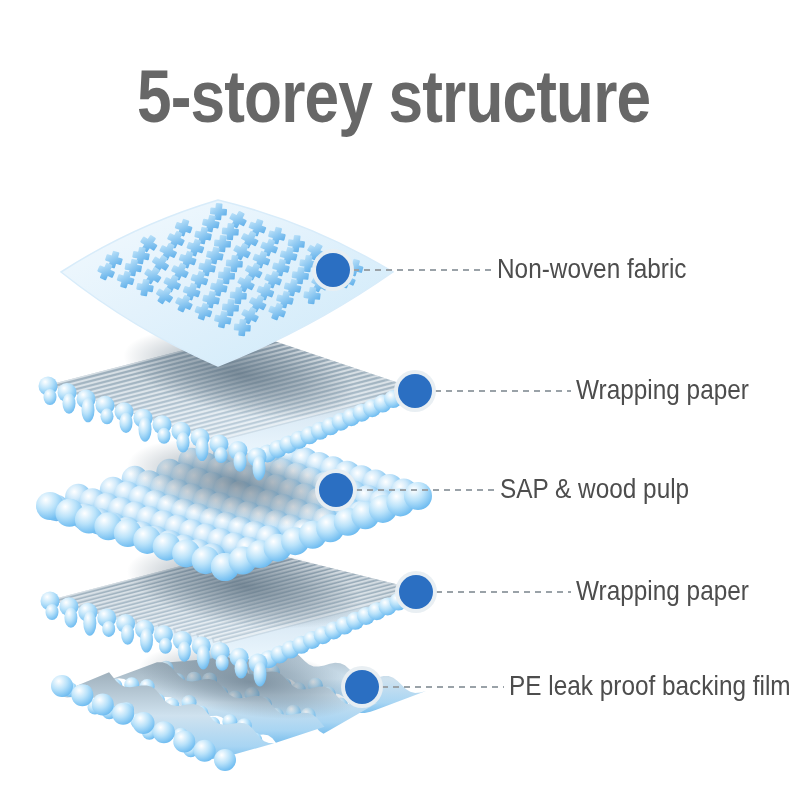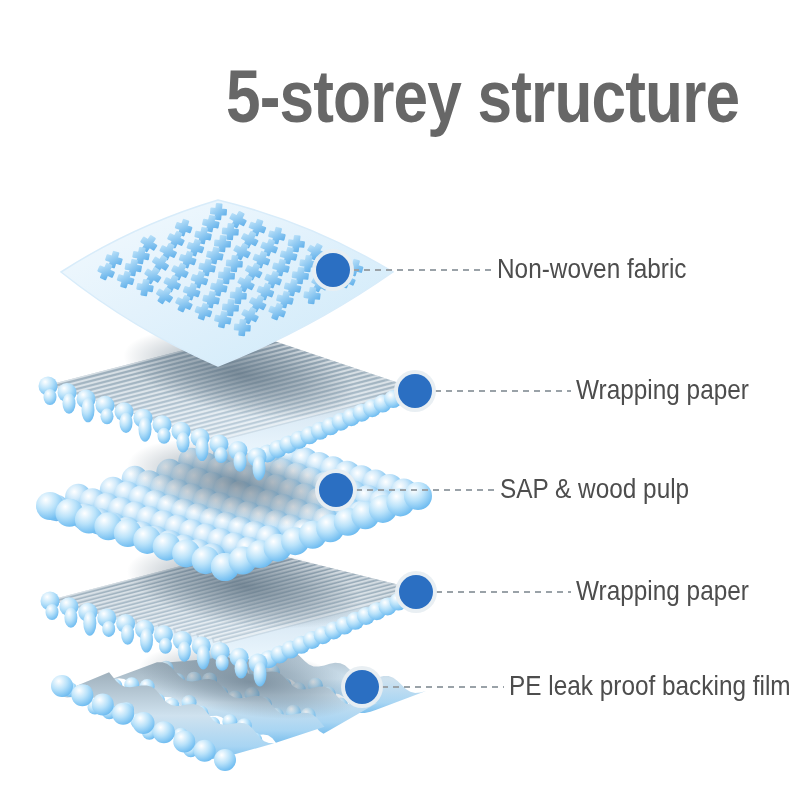--- a/index.html
+++ b/index.html
@@ -1,19 +1,19 @@
 <!DOCTYPE html>
 <html style="--title-text: #676767; --label-text: #4d4d4d; --marker-blue: #2b6fc2; --marker-ring: #e8eef2; --leader-dash: #9aa2a8; --sheet-light: #e8f4fd; --sheet-mid: #cfe9f9; --cross-blue: #5fb0ea; --bump-blue: #59b1ee; --ball-blue: #57a8e7; --face-gray: #8d9dab; --shadow-gray: #5f7383;"><head>
 <meta charset="utf-8">
 <style>
   html,body{margin:0;padding:0;background:#ffffff;}
   body{width:800px;height:800px;overflow:hidden;position:relative;
        font-family:"Liberation Sans", sans-serif;}
   .stage{position:absolute;left:0;top:0;width:800px;height:800px;}
-  .title{position:absolute;left:0;right:12px;top:54px;text-align:right;}
+  .title{position:absolute;left:0;right:12px;top:54px;text-align:center;}
   .title span{display:inline-block;font-size:74px;font-weight:bold;
       color:var(--title-text,#676767);letter-spacing:-1px;
       transform:scaleX(0.84);transform-origin:center;white-space:nowrap;}
   .callout-label{position:absolute;font-size:28px;color:var(--label-text,#4d4d4d);
       white-space:nowrap;transform:translateY(-53%) scaleX(0.87);
       transform-origin:left center;letter-spacing:0;}
   svg{position:absolute;left:0;top:0;}
 </style>
 </head>
 <body>

